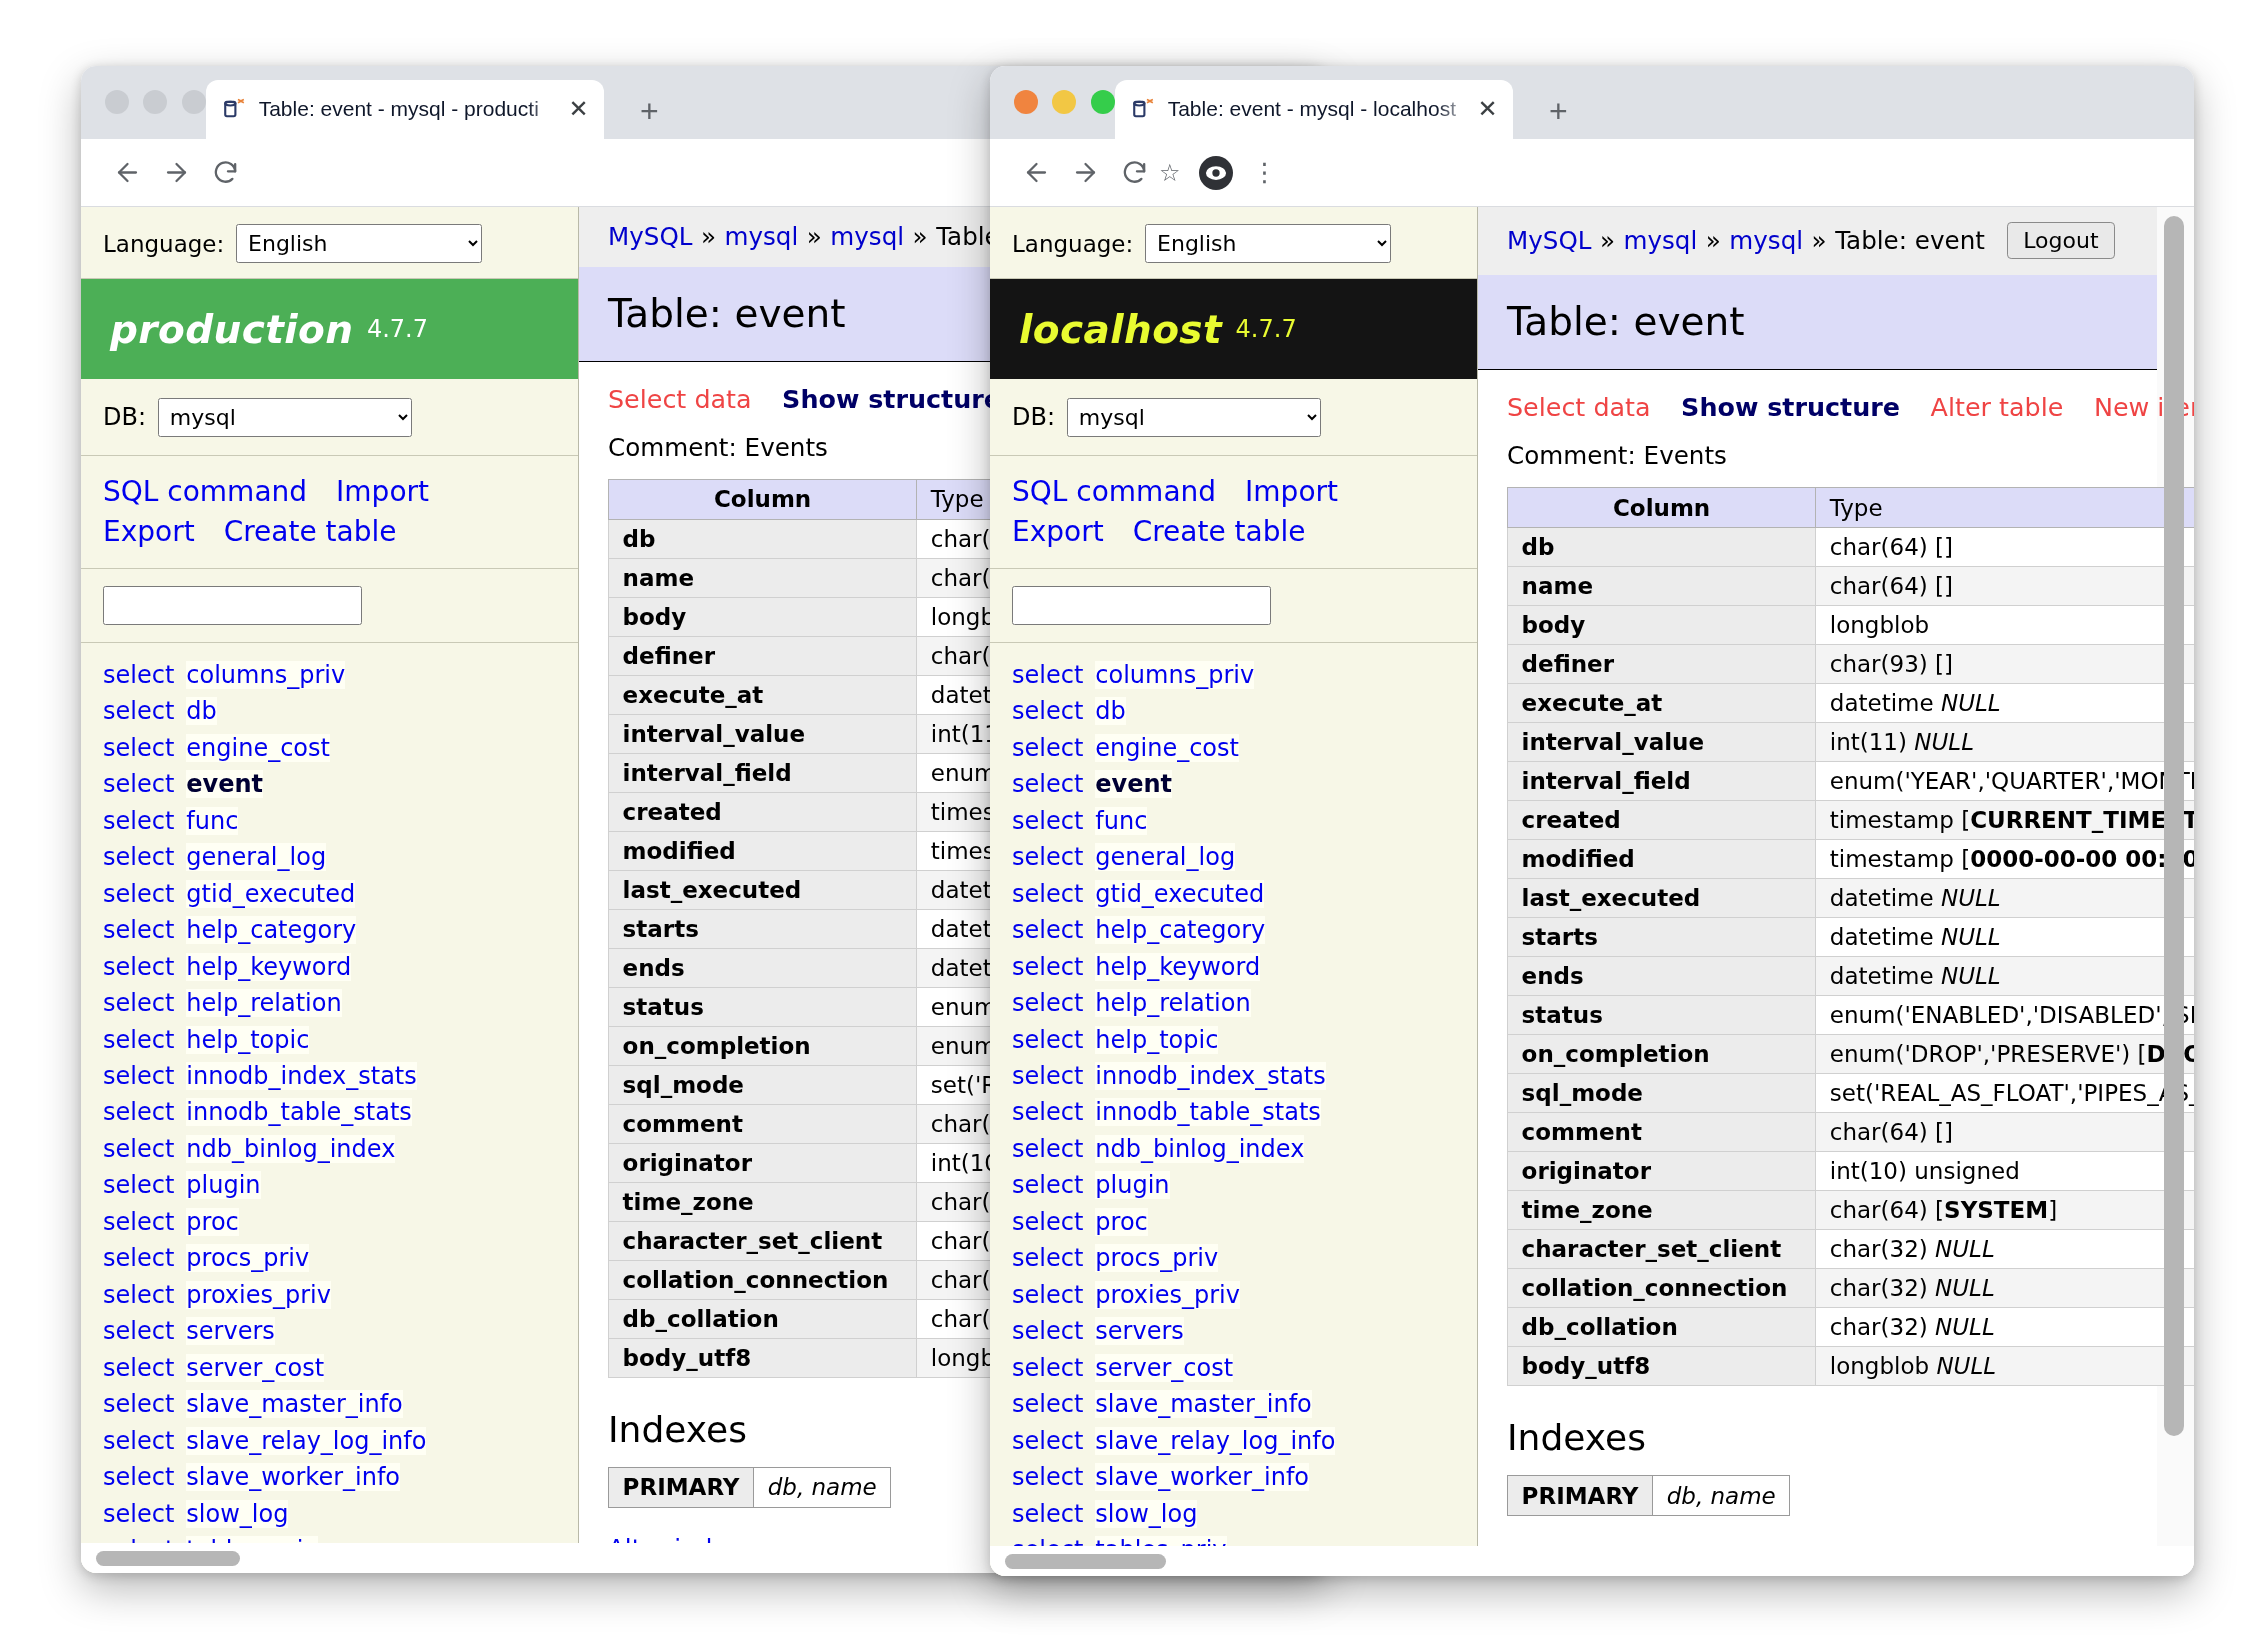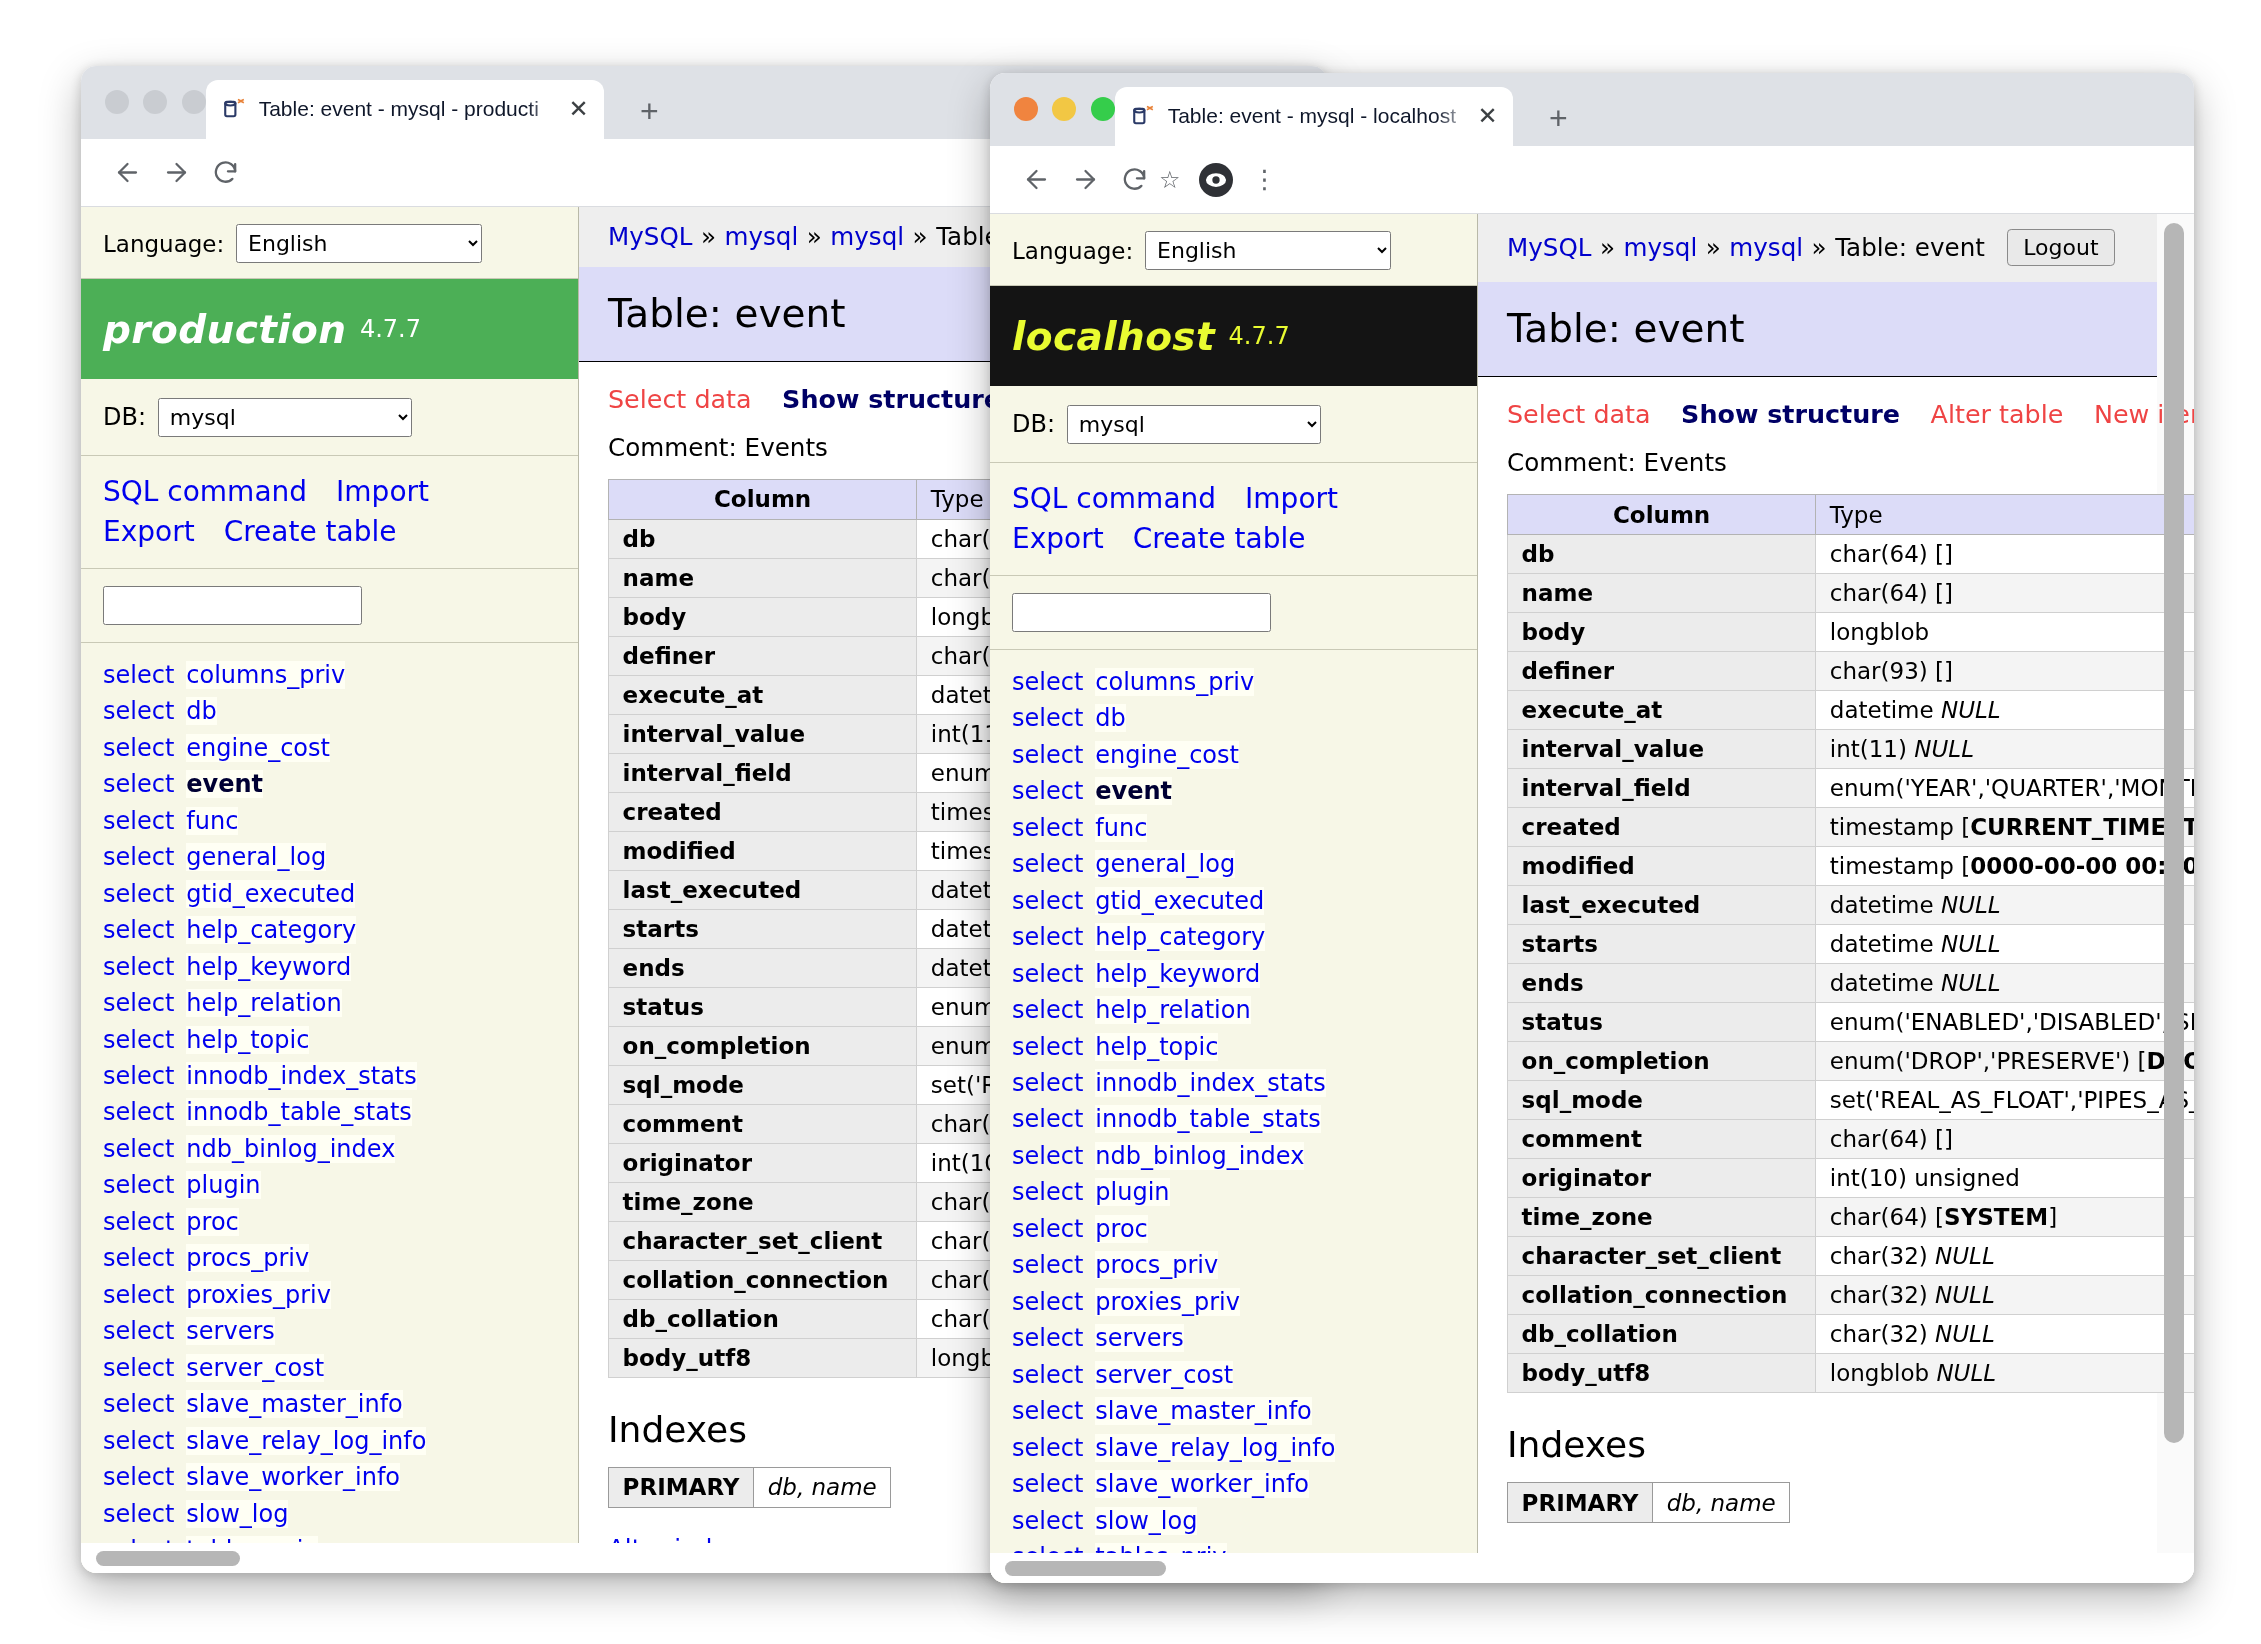--- a/index.html
+++ b/index.html
@@ -107,21 +107,21 @@
     padding: 3.4px 6.8px;
     border: 1.7px solid #7a7a7a;
     background: #fff;
     border-radius: 2.5px;
     height: 39px;
     box-sizing: border-box;
     color:#000;
   }
   .brand {
     height: 100px; display: flex; align-items: center;
-    padding-left: 22px; box-sizing: border-box;
+    padding-left: 29px; box-sizing: border-box;
   }
   .brand.production { background: #4caf56; }
   .brand.localhost { background: #141414; }
   .brand-name { font-style: italic; font-size: 39px; font-weight: 700; letter-spacing: 0.4px; }
   .brand.production .brand-name { color:#ffffff; }
   .brand.localhost .brand-name { color:#e9fb31; }
   .brand-ver { font-size: 24px; margin-left: 13.6px; }
   .brand.production .brand-ver { color:#ffffff; }
   .brand.localhost .brand-ver { color:#e9fb31; }
 
@@ -463,21 +463,21 @@
         </div>
       </div>
     </div>
 
     <div class="winfooter"></div>
     <div class="hscroll" style="left:15.3px; width:1212px;">
       <div class="thumb" style="left:0; width:144px;"></div>
     </div>
   </div>
 
-  <div class="window" id="win2" style="left:990px; top:73px; width:1204px; height:1510px;">
+  <div class="window" id="win2" style="left:990px; top:66px; width:1204px; height:1510px;">
 
     <div class="titlebar">
       <div class="traffic">
         <div class="dot red"></div>
         <div class="dot yellow"></div>
         <div class="dot green"></div>
       </div>
       <div class="tab">
         <span class="tab-favicon">
           <svg width="25.4" height="25.4" viewBox="0 0 30 30">

